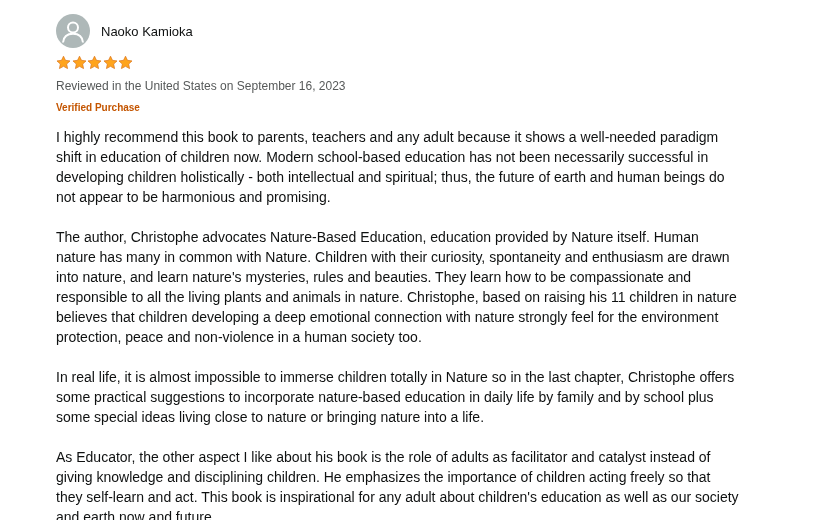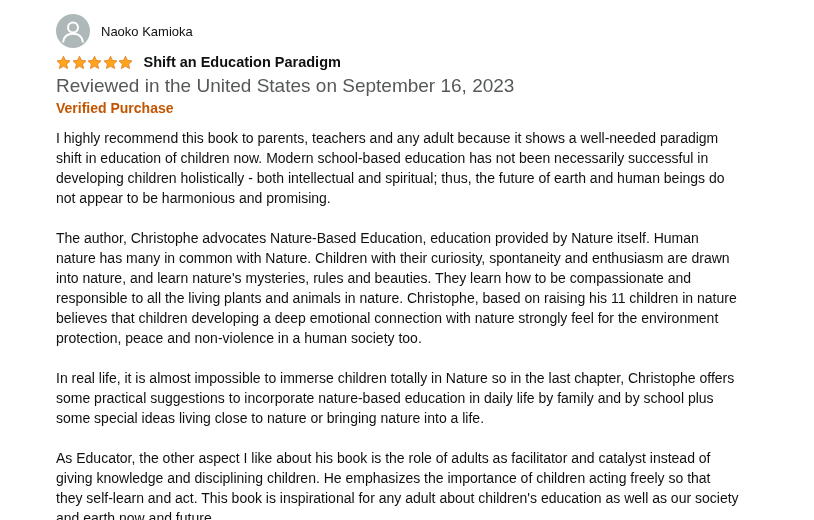--- a/index.html
+++ b/index.html
@@ -80,27 +80,27 @@
   .review-title {
     margin-left: 10px;
     font-size: 14.5px;
     font-weight: bold;
     color: var(--body-text, #0F1111);
     cursor: pointer;
     white-space: nowrap;
   }
   .review-date {
     margin-top: 6px;
-    font-size: 19px;
+    font-size: 12px;
     line-height: 18px;
     color: var(--date-text, #565959);
   }
   .verified-badge {
     margin-top: 5px;
-    font-size: 14px;
+    font-size: 10px;
     line-height: 16px;
     font-weight: bold;
     color: var(--verified-badge, #C45500);
     cursor: pointer;
     display: inline-block;
   }
   .review-body {
     margin-top: 11px;
     font-size: 14px;
     line-height: 20px;
@@ -140,21 +140,20 @@
           <svg viewBox="0 0 20 20" aria-hidden="true">
             <path d="M10 1.6l2.6 5.5 6.1.8-4.5 4.2 1.2 6-5.4-3-5.4 3 1.2-6L1.3 7.9l6.1-.8z"></path>
           </svg>
           <svg viewBox="0 0 20 20" aria-hidden="true">
             <path d="M10 1.6l2.6 5.5 6.1.8-4.5 4.2 1.2 6-5.4-3-5.4 3 1.2-6L1.3 7.9l6.1-.8z"></path>
           </svg>
           <svg viewBox="0 0 20 20" aria-hidden="true">
             <path d="M10 1.6l2.6 5.5 6.1.8-4.5 4.2 1.2 6-5.4-3-5.4 3 1.2-6L1.3 7.9l6.1-.8z"></path>
           </svg>
         </span>
-      <span class="review-title">Shift an Education Paradigm</span>
     </div>
 
     <div class="review-date">Reviewed in the United States on September 16, 2023</div>
 
     <div class="verified-badge">Verified Purchase</div>
 
     <div class="review-body">
         <p>I highly recommend this book to parents, teachers and any adult because it shows a well-needed paradigm shift in education of children now. Modern school-based education has not been necessarily successful in developing children holistically - both intellectual and spiritual; thus, the future of earth and human beings do not appear to be harmonious and promising.</p>
         <p>The author, Christophe advocates Nature-Based Education, education provided by Nature itself. Human nature has many in common with Nature. Children with their curiosity, spontaneity and enthusiasm are drawn into nature, and learn nature's mysteries, rules and beauties. They learn how to be compassionate and responsible to all the living plants and animals in nature. Christophe, based on raising his 11 children in nature believes that children developing a deep emotional connection with nature strongly feel for the environment protection, peace and non-violence in a human society too.</p>
         <p>In real life, it is almost impossible to immerse children totally in Nature so in the last chapter, Christophe offers some practical suggestions to incorporate nature-based education in daily life by family and by school plus some special ideas living close to nature or bringing nature into a life.</p>

